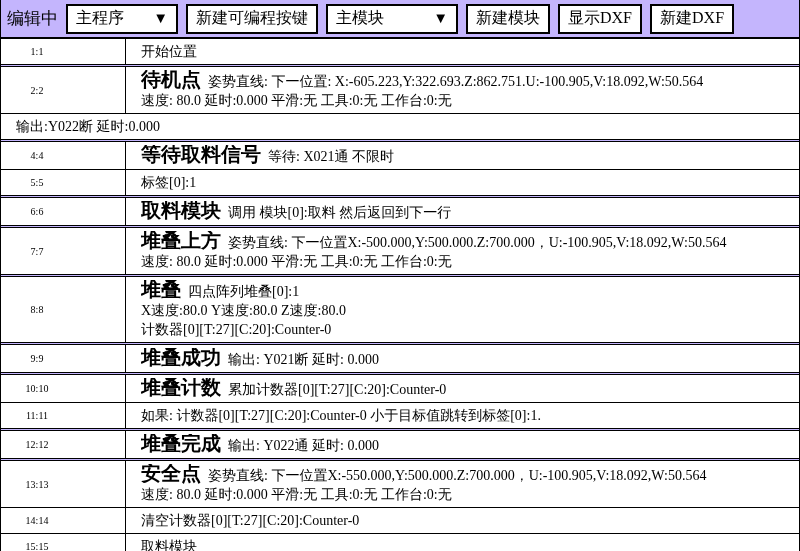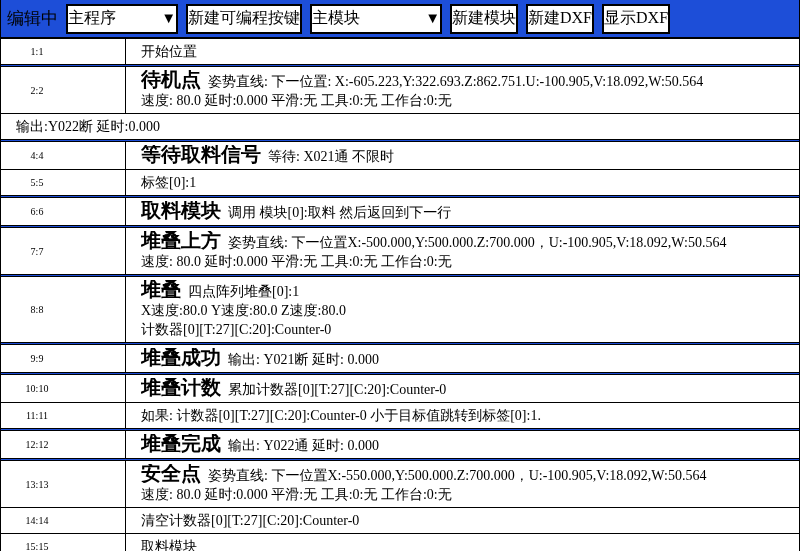--- a/index.html
+++ b/index.html
@@ -1,32 +1,32 @@
 <!DOCTYPE html>
 <html><head>
 <meta charset="utf-8">
 <style>
   html,body{margin:0;padding:0;background:#fff;}
   #app{
     width:800px;height:551px;box-sizing:border-box;
     font-family:"Liberation Serif","DejaVu Serif",serif;
-    color:#000;background:#1d4ed8;overflow:hidden;
+    color:#000;background:#c4b5fd;overflow:hidden;
     border-left:1px solid #000;border-right:1px solid #000;
   }
   
   .toolbar{
     height:39px;box-sizing:border-box;display:flex;align-items:center;
     padding:0 6px;gap:8px;border-bottom:2px solid #000;
   }
   .tb-label{font-size:17px;white-space:nowrap;}
   .tb-ctl{
     box-sizing:border-box;height:30px;display:flex;align-items:center;
     border:2px solid #000;background:#fff;font-size:16px;
     font-family:"Liberation Serif","DejaVu Serif",serif;
-    padding:0 0;white-space:nowrap;cursor:pointer;
+    padding:0 8px;white-space:nowrap;cursor:pointer;
   }
   .tb-select{justify-content:space-between;}
   .tb-select .arrow{font-size:15px;margin-left:14px;line-height:1;}
   .w-select1{width:112px;}
   .w-select2{width:132px;}
   
   .rows{display:flex;flex-direction:column;}
   .row{
     display:flex;align-items:stretch;border-bottom:1px solid #000;
     background:#fff;
@@ -64,23 +64,23 @@
 
     <button class="tb-ctl">新建可编程按键</button>
 
     <div class="tb-ctl tb-select w-select2">
       <span>主模块</span>
       <span class="arrow">▼</span>
     </div>
 
     <button class="tb-ctl">新建模块</button>
 
+    <button class="tb-ctl">显示DXF</button>
+
     <button class="tb-ctl">新建DXF</button>
-
-    <button class="tb-ctl">显示DXF</button>
   </div>
 
   <div class="rows">
       <div class="row">
         <div class="num">1:1</div>
         <div class="content">
           <div class="line">开始位置</div>
         </div>
       </div>
       <div class="row emph">

